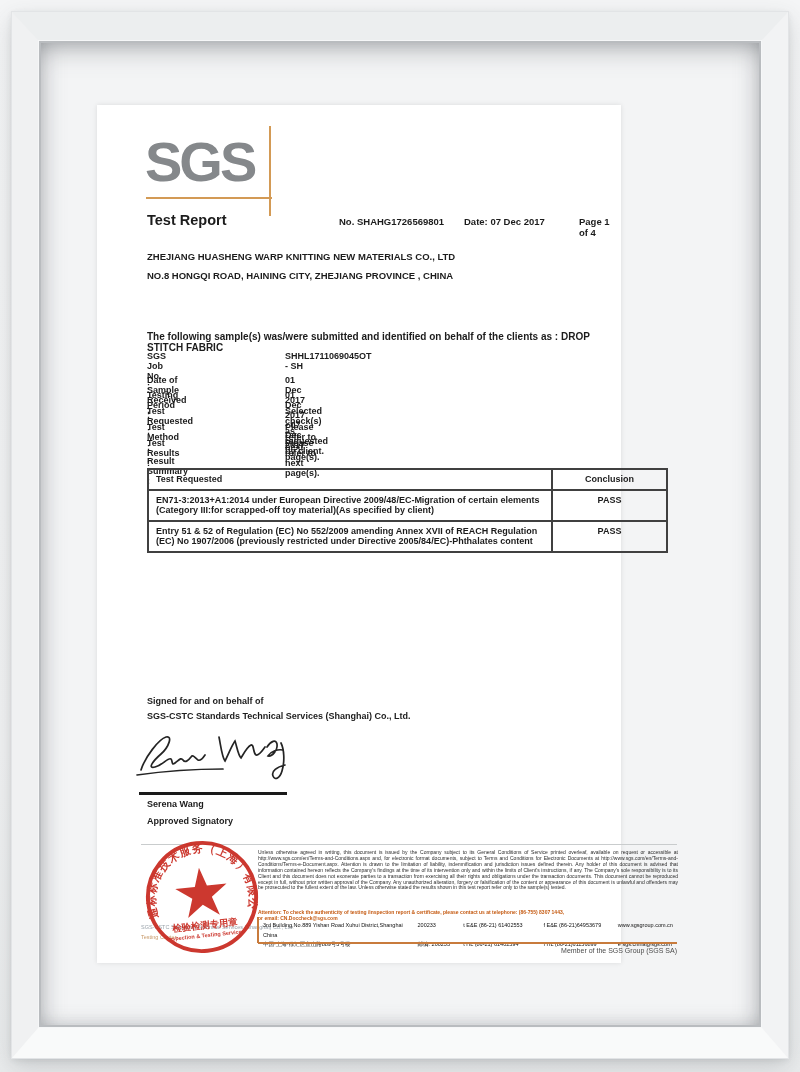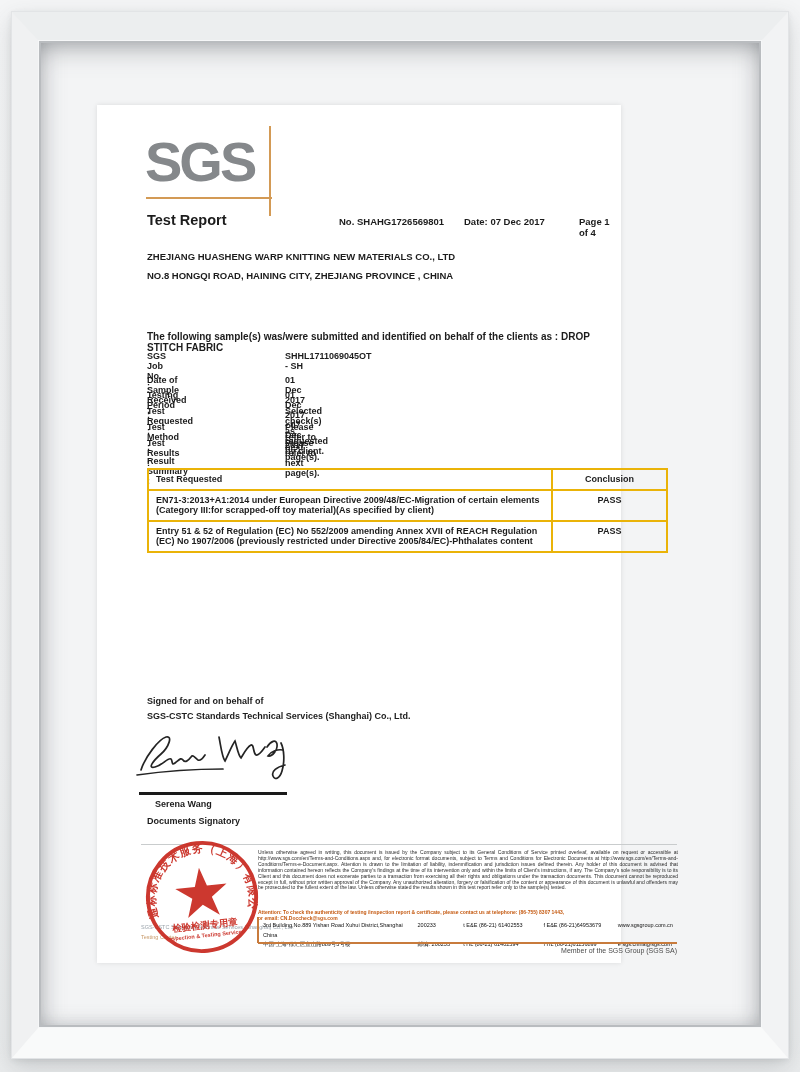--- a/index.html
+++ b/index.html
@@ -46,30 +46,30 @@
   .client { left:50px; top:142px; font-size:9.5px; line-height:19px; }
 
   .sample { left:50px; top:226px; font-size:10px; }
 
   .kv { font-size:9px; }
   .kv .lbl { position:absolute; left:50px; }
   .kv .val { position:absolute; left:188px; }
 
   
   .rtable { left:50px; top:363px; width:521px; border:2px solid #111; border-collapse:collapse; }
-  .rtable td, .rtable th { border:2px solid #eab308; font-size:9px; vertical-align:top; padding:4px 7px 5px 7px; text-align:left; }
+  .rtable td, .rtable th { border:2px solid #404040; font-size:9px; vertical-align:top; padding:4px 7px 5px 7px; text-align:left; }
   .rtable th { font-weight:700; }
   .rtable .col-conc { width:115px; text-align:center; }
   .rtable td.col-conc { font-weight:600; }
 
   
   .signed { left:50px; top:589px; font-size:9px; line-height:15px; }
   .sig-svg { left:38px; top:618px; }
   .sig-line { left:42px; top:687px; width:148px; height:3px; background:#1a1a1a; }
-  .sig-name { left:50px; top:694px; font-size:9px;margin-left:8px; }
+  .sig-name { left:50px; top:694px; font-size:9px; }
   .sig-role { left:50px; top:711px; font-size:9px; }
 
   
   .foot-sep { left:44px; top:739px; width:536px; height:1px; background:#c9cccd; }
   .disclaimer { left:161px; top:745px; width:420px; font-size:5px; line-height:5.9px;
     text-align:justify; color:#2b2b2b; font-weight:400; }
   .attention { left:161px; top:805px; width:420px; font-size:5px; line-height:5.9px;
     color:#c55a11; font-weight:700; }
   .addr-vline { left:160px; top:812px; width:2px; height:26px; background:#c87b3c; }
   .addr { left:166px; top:816px; width:414px; font-size:5.5px; font-weight:400; color:#111; }
@@ -168,21 +168,21 @@
     <g fill="none" stroke="#242424" stroke-width="1.7" stroke-linecap="round">
       <path d="M6,47 C10,34 24,16 31,14 C38,12 34,24 26,31 C18,38 12,46 20,44 C28,42 33,34 36,36 C38,38 36,43 40,40 C44,37 46,34 48,37 C50,40 53,38 56,34 C58,31 60,35 63,37 C65,38 68,35 70,32"></path>
       <path d="M84,14 C86,24 87,34 90,38 C93,32 97,22 100,18 C102,24 103,32 106,35 C109,30 112,24 116,22 C119,21 118,30 121,32 C124,33 127,28 130,24"></path>
       <path d="M132,24 C136,18 141,16 142,21 C143,27 137,34 133,33 C136,28 143,26 148,27"></path>
       <path d="M146,20 C149,26 150,38 147,48 C145,55 140,58 138,53 C136,48 142,44 150,42"></path>
       <path d="M2,52 C30,48 60,46 88,46"></path>
     </g>
   </svg>
   <div class="abs sig-line"></div>
   <div class="abs sig-name">Serena Wang</div>
-  <div class="abs sig-role">Documents Signatory</div>
+  <div class="abs sig-role">Approved Signatory</div>
 
   <div class="abs foot-sep"></div>
   <div class="abs disclaimer">Unless otherwise agreed in writing, this document is issued by the Company subject to its General Conditions of Service printed overleaf, available on request or accessible at http://www.sgs.com/en/Terms-and-Conditions.aspx and, for electronic format documents, subject to Terms and Conditions for Electronic Documents at http://www.sgs.com/en/Terms-and-Conditions/Terms-e-Document.aspx. Attention is drawn to the limitation of liability, indemnification and jurisdiction issues defined therein. Any holder of this document is advised that information contained hereon reflects the Company's findings at the time of its intervention only and within the limits of Client's instructions, if any. The Company's sole responsibility is to its Client and this document does not exonerate parties to a transaction from exercising all their rights and obligations under the transaction documents. This document cannot be reproduced except in full, without prior written approval of the Company. Any unauthorized alteration, forgery or falsification of the content or appearance of this document is unlawful and offenders may be prosecuted to the fullest extent of the law. Unless otherwise stated the results shown in this test report refer only to the sample(s) tested.</div>
   <div class="abs attention">
     <div>Attention: To check the authenticity of testing /inspection report &amp; certificate, please contact us at telephone: (86-755) 8307 1443,</div>
     <div>or email: CN.Doccheck@sgs.com</div>
   </div>
 
   <div class="abs ghost1">SGS-CSTC Standards Technical Services (Shanghai) Co., Ltd.</div>
   <div class="abs ghost2">Testing Center</div>

